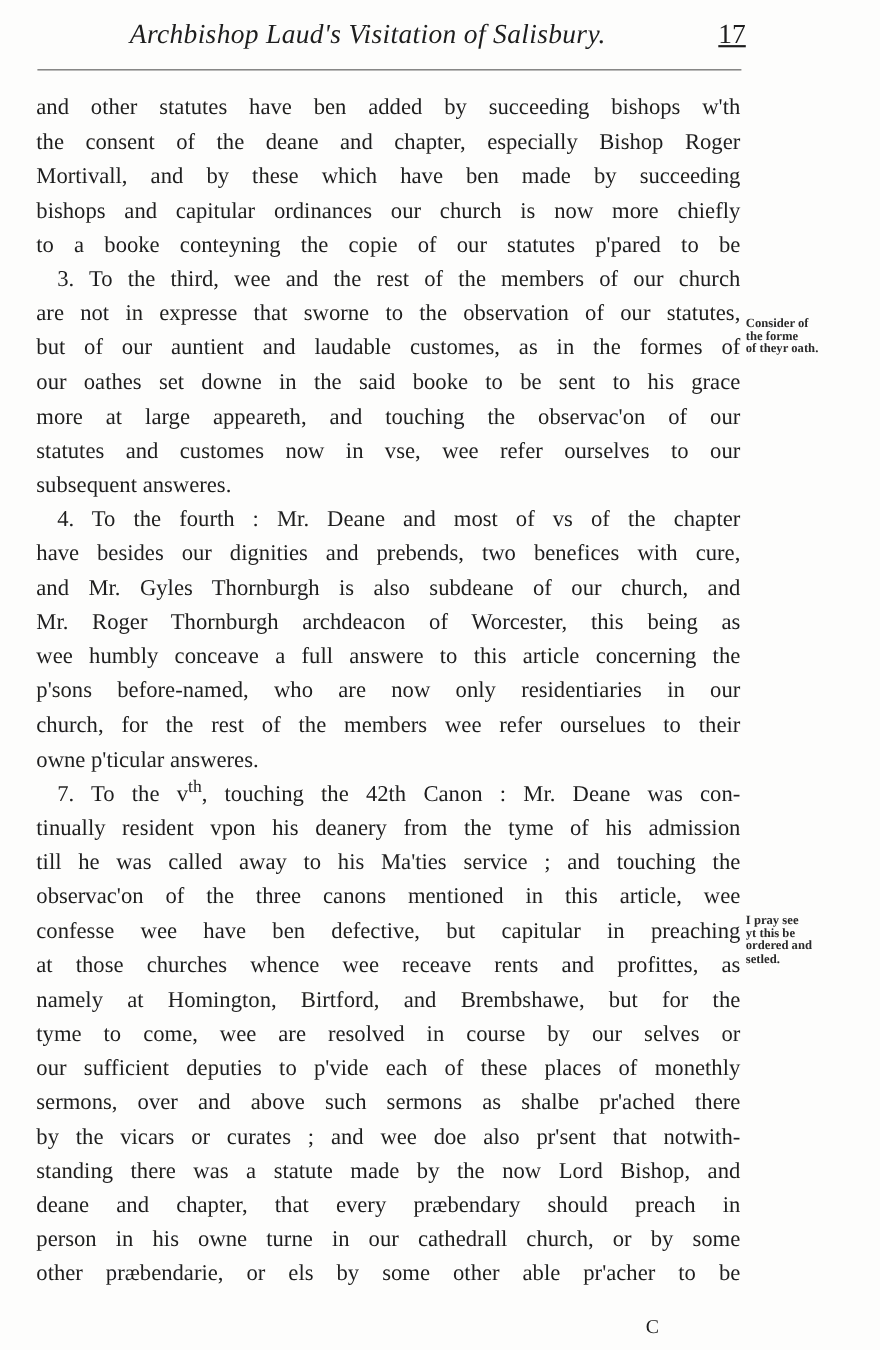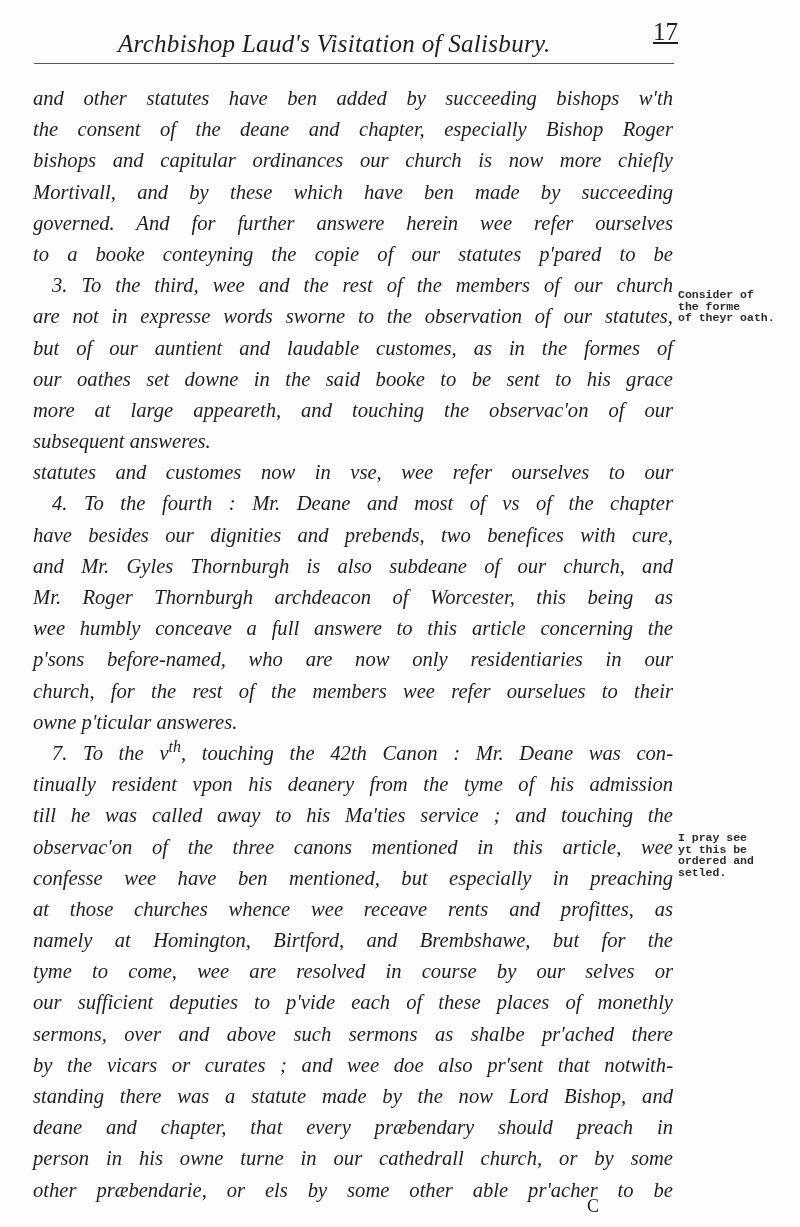--- a/index.html
+++ b/index.html
@@ -1,68 +1,67 @@
 <!DOCTYPE html>
 <html><head>
 <meta charset="utf-8">
 <style>
   html,body{margin:0;padding:0;}
   body{width:800px;height:1227px;background:#fdfdfc;position:relative;overflow:hidden;
        font-family:"Liberation Serif","DejaVu Serif",serif;color:#1e1e1e;}
   .header{position:absolute;left:118px;top:18px;width:560px;height:36px;}
-  .running-title{position:absolute;left:0;top:0;font-style:italic;font-size:25px;letter-spacing:0.3px;white-space:nowrap;margin-top:12px;}
+  .running-title{position:absolute;left:0;top:0;font-style:italic;font-size:25px;letter-spacing:0.3px;white-space:nowrap;}
   .page-num{position:absolute;right:0;top:0;font-size:25px;text-decoration:underline;}
   .rule{position:absolute;left:34px;top:63px;width:640px;height:1px;background:#555;}
   .body{position:absolute;left:33px;top:83px;width:640px;}
   .line{display:block;height:31.2px;line-height:31.2px;font-size:20.6px;white-space:nowrap;
-        text-align:justify;text-align-last:justify;font-style:italic;}
+        text-align:justify;text-align-last:justify;}
   .line.last{text-align-last:left;}
   .line.indent{padding-left:19px;}
   .margin-note{position:absolute;left:678px;font-size:11.5px;line-height:11.5px;font-weight:bold;color:#2a2a2a;
-               font-family:Liberation Mono, monospace;}
+               font-family:Liberation Serif, serif;}
   .margin-note span{display:block;white-space:nowrap;}
   .signature{position:absolute;left:587px;top:1196px;font-size:18px;}
   sup{font-size:16px;line-height:0;}
 </style>
 </head>
 <body>
 
 <div class="header">
   <span class="running-title">Archbishop Laud's Visitation of Salisbury.</span>
   <span class="page-num">17</span>
 </div>
 <div class="rule"></div>
 
 <div class="body">
   <span class="line">and other statutes have ben added by succeeding bishops w'th</span>
   <span class="line">the consent of the deane and chapter, especially Bishop Roger</span>
+  <span class="line">Mortivall, and by these which have ben made by succeeding</span>
   <span class="line">bishops and capitular ordinances our church is now more chiefly</span>
-  <span class="line">Mortivall, and by these which have ben made by succeeding</span>
-  <span class="line">governed.  And for further answere herein wee refer ourselves</span>
   <span class="line">to a booke conteyning the copie of our statutes p'pared to be</span>
   <span class="line indent">3. To the third, wee and the rest of the members of our church</span>
-  <span class="line">are not in expresse words sworne to the observation of our statutes,</span>
+  <span class="line">are not in expresse that sworne to the observation of our statutes,</span>
   <span class="line">but of our auntient and laudable customes, as in the formes of</span>
   <span class="line">our oathes set downe in the said booke to be sent to his grace</span>
   <span class="line">more at large appeareth, and touching the observac'on of our</span>
+  <span class="line">statutes and customes now in vse, wee refer ourselves to our</span>
   <span class="line last">subsequent answeres.</span>
-  <span class="line">statutes and customes now in vse, wee refer ourselves to our</span>
   <span class="line indent">4. To the fourth : Mr. Deane and most of vs of the chapter</span>
   <span class="line">have besides our dignities and prebends, two benefices with cure,</span>
   <span class="line">and Mr. Gyles Thornburgh is also subdeane of our church, and</span>
   <span class="line">Mr. Roger Thornburgh archdeacon of Worcester, this being as</span>
   <span class="line">wee humbly conceave a full answere to this article concerning the</span>
   <span class="line">p'sons before-named, who are now only residentiaries in our</span>
   <span class="line">church, for the rest of the members wee refer ourselues to their</span>
   <span class="line last">owne p'ticular answeres.</span>
   <span class="line indent"><span>7. To the v</span><sup>th</sup><span>, touching the 42th Canon : Mr. Deane was con-</span></span>
   <span class="line">tinually resident vpon his deanery from the tyme of his admission</span>
   <span class="line">till he was called away to his Ma'ties service ; and touching the</span>
   <span class="line">observac'on of the three canons mentioned in this article, wee</span>
-  <span class="line">confesse wee have ben mentioned, but especially in preaching</span>
+  <span class="line">confesse wee have ben defective, but capitular in preaching</span>
   <span class="line">at those churches whence wee receave rents and profittes, as</span>
   <span class="line">namely at Homington, Birtford, and Brembshawe, but for the</span>
   <span class="line">tyme to come, wee are resolved in course by our selves or</span>
   <span class="line">our sufficient deputies to p'vide each of these places of monethly</span>
   <span class="line">sermons, over and above such sermons as shalbe pr'ached there</span>
   <span class="line">by the vicars or curates ; and wee doe also pr'sent that notwith-</span>
   <span class="line">standing there was a statute made by the now Lord Bishop, and</span>
   <span class="line">deane and chapter, that every præbendary should preach in</span>
   <span class="line">person in his owne turne in our cathedrall church, or by some</span>
   <span class="line">other præbendarie, or els by some other able pr'acher to be</span>

